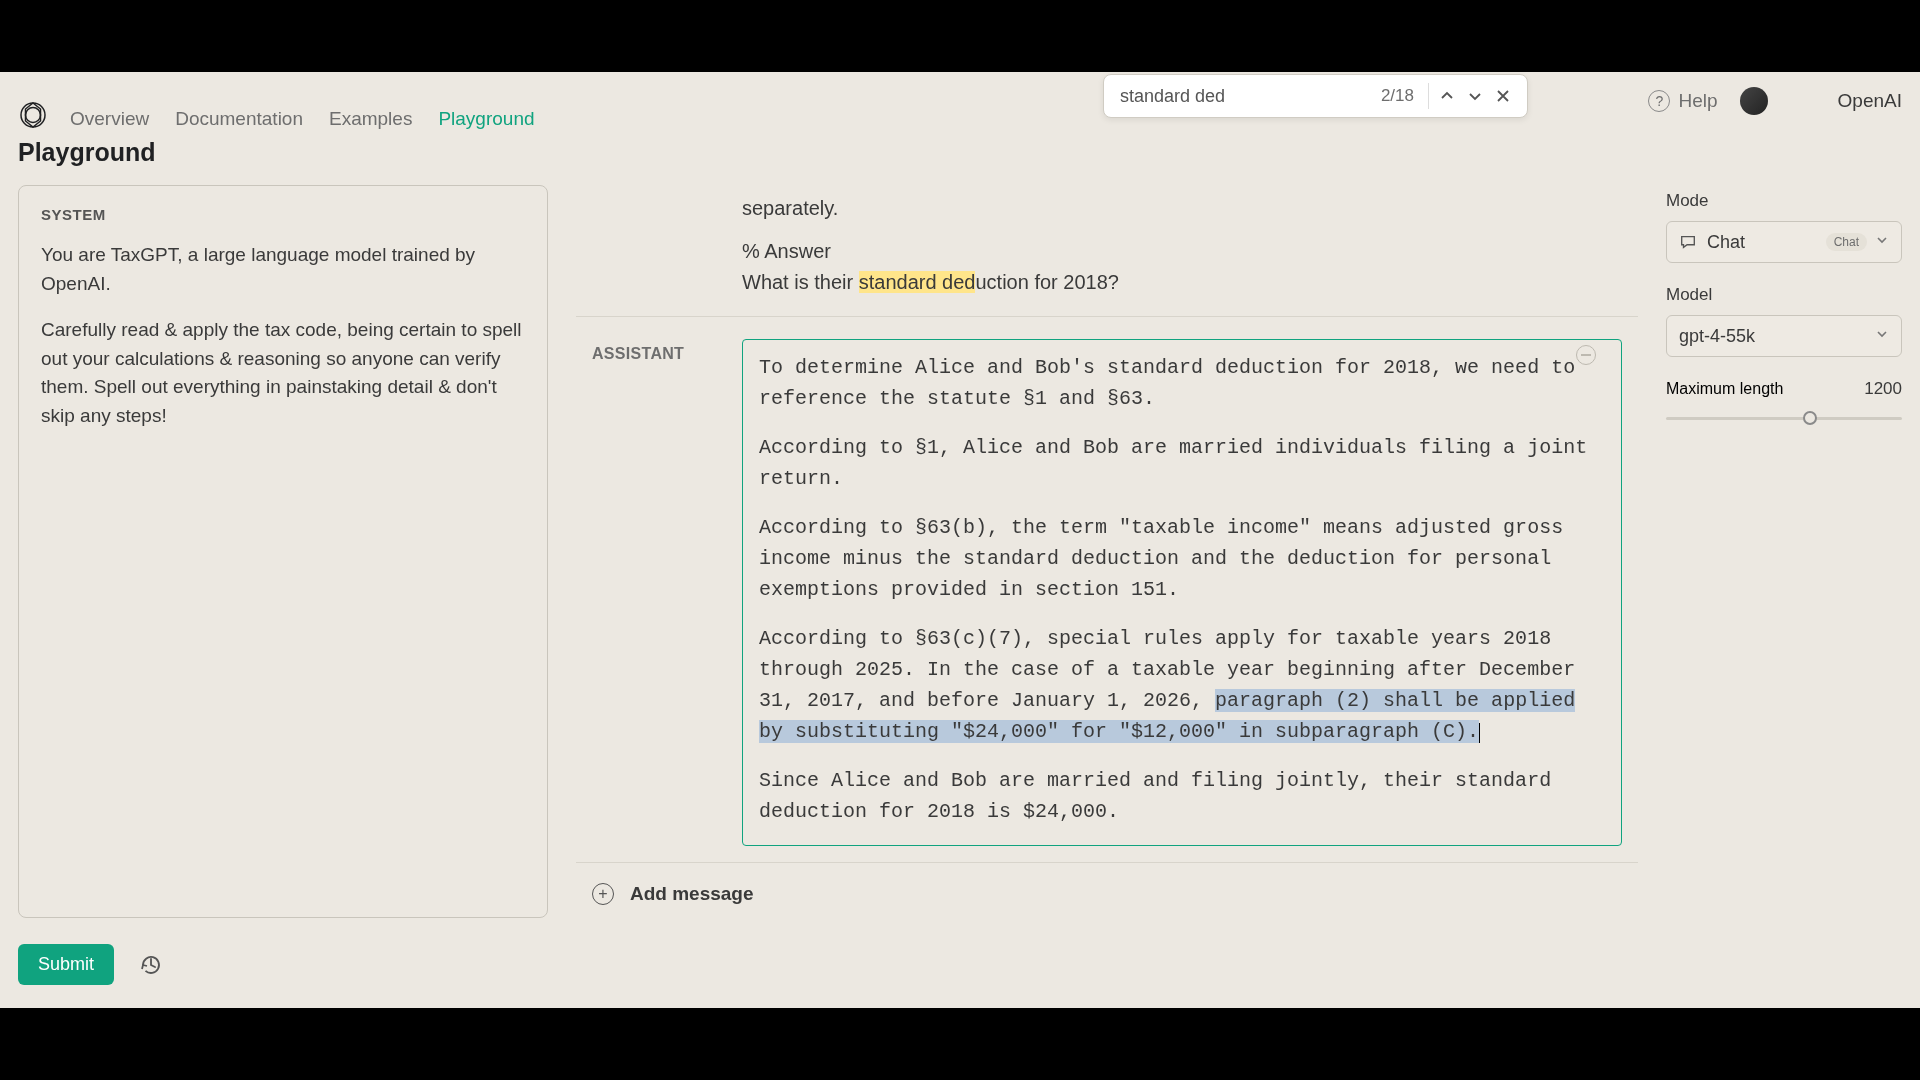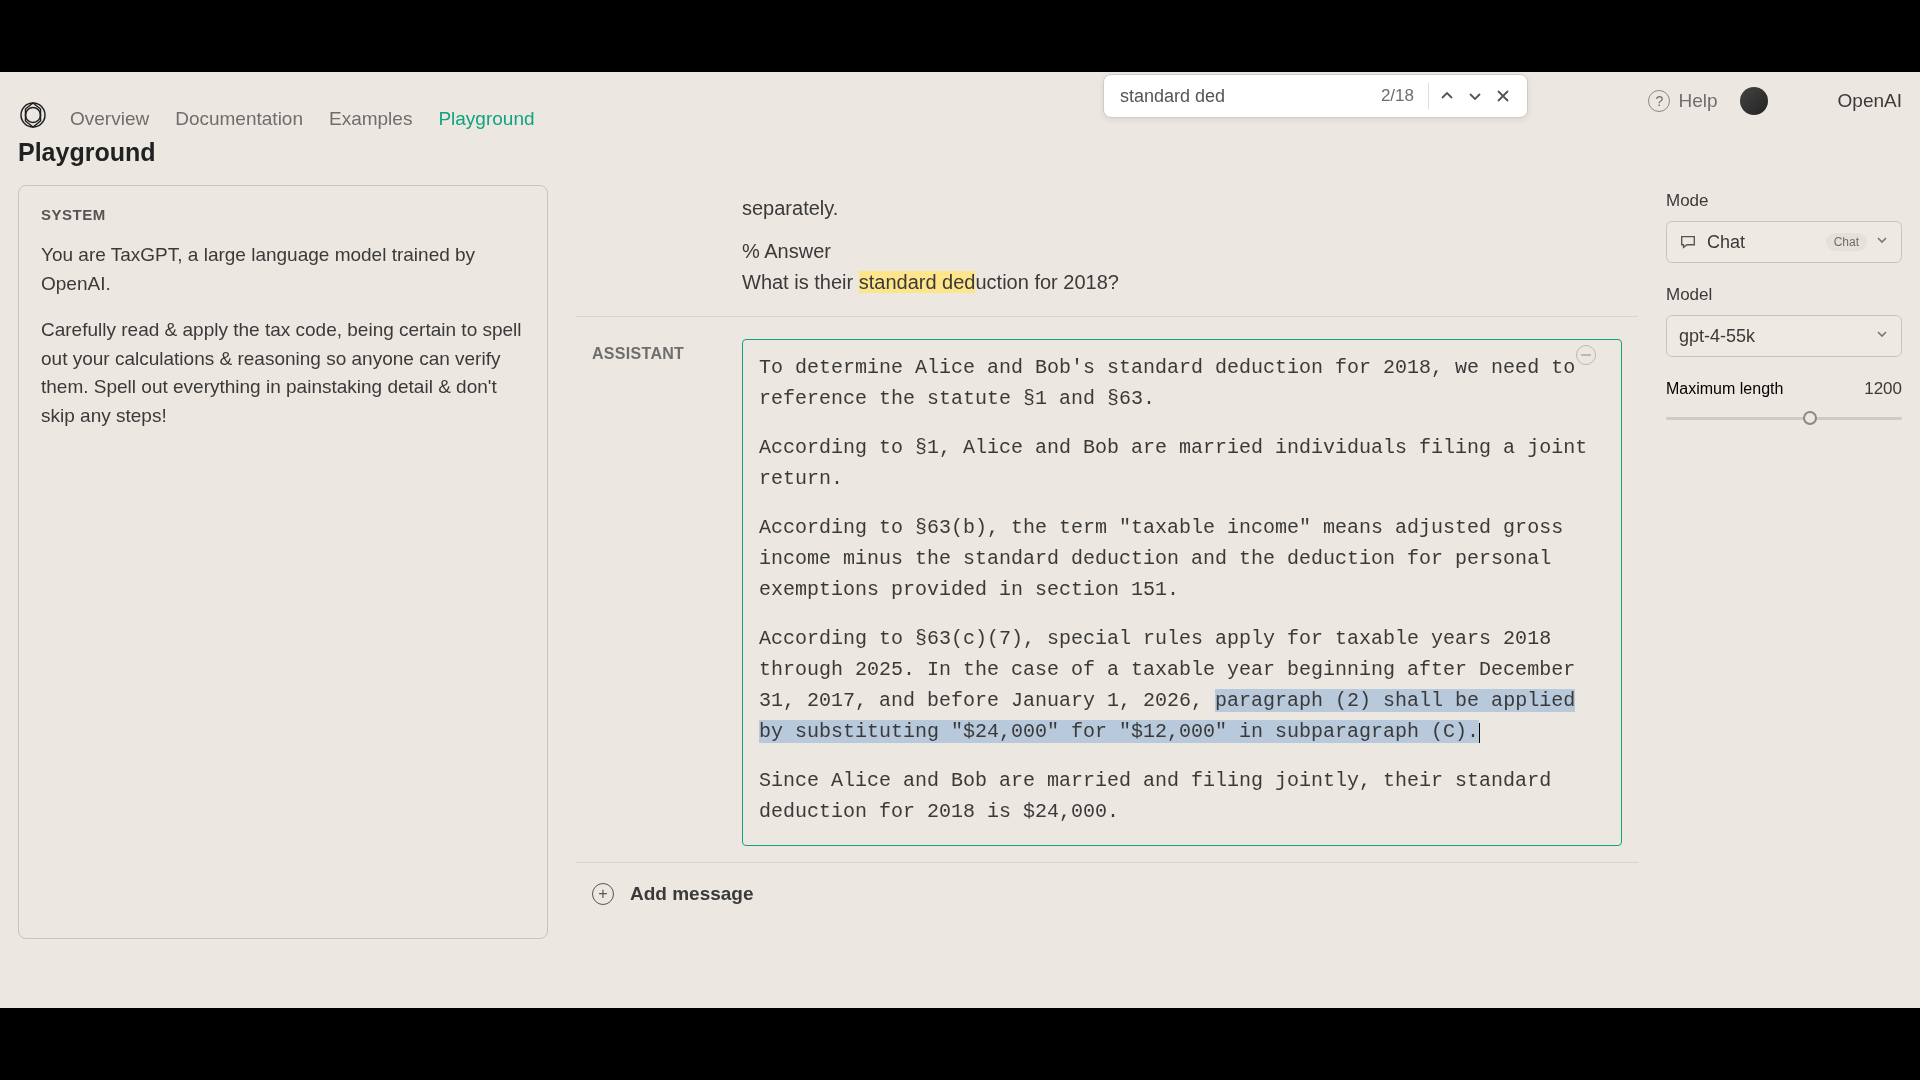--- a/index.html
+++ b/index.html
@@ -121,20 +121,30 @@
   <div class="workspace">
 
     <div class="left-col">
       <div class="system-box">
         <div class="system-label">SYSTEM</div>
         <div class="system-text">
           <p>You are TaxGPT, a large language model trained by OpenAI.</p>
           <p>Carefully read &amp; apply the tax code, being certain to spell out your calculations &amp; reasoning so anyone can verify them. Spell out everything in painstaking detail &amp; don't skip any steps!</p>
         </div>
       </div>
+      <div class="submit-row">
+        <button class="submit-btn">Submit</button>
+        <div class="history-btn">
+          <svg width="24" height="24" viewBox="0 0 24 24">
+            <path d="M12 6 v6 l4 2" stroke="#555" stroke-width="1.8" fill="none" stroke-linecap="round"></path>
+            <path d="M4 12 a8 8 0 1 1 2.5 5.8" stroke="#555" stroke-width="1.8" fill="none"></path>
+            <path d="M3 16 l1 -4 l4 1" stroke="#555" stroke-width="1.8" fill="none"></path>
+          </svg>
+        </div>
+      </div>
     </div>
 
     <div class="center-col">
       <div class="msg-block">
         <div class="user-msg">
           <div>separately.</div>
           <div class="answer-label">% Answer</div>
           <div>
             <span>What is their </span><mark class="hl">standard ded</mark><span>uction for 2018?</span>
           </div>

